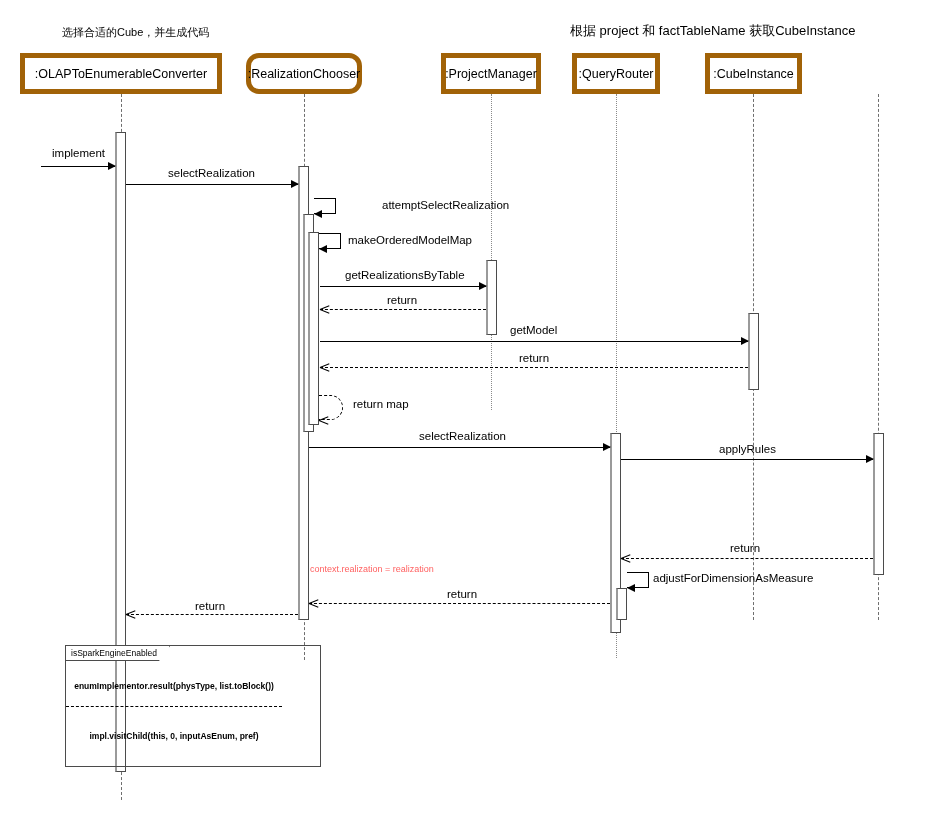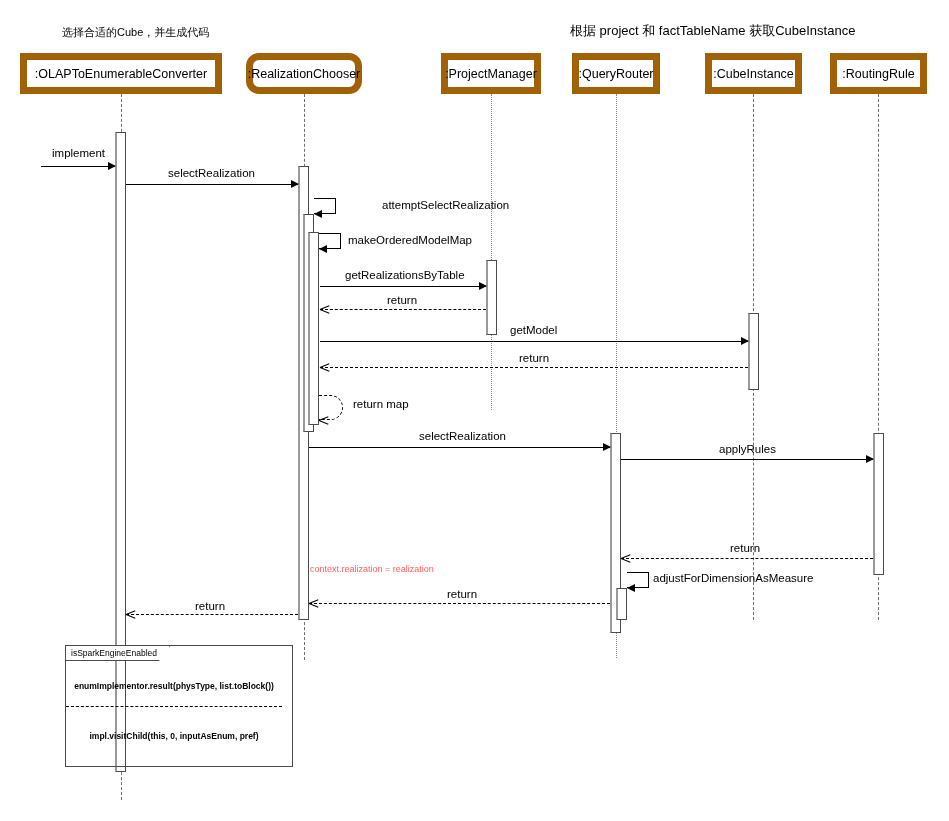--- a/index.html
+++ b/index.html
@@ -23,21 +23,21 @@
     white-space: nowrap;
   }
   .annot.big {
     font-size: 13px;
     text-align: center;
   }
   
   .participant {
     position: absolute;
     box-sizing: border-box;
-    border: 7px solid #a16207;
+    border: 5px solid #a16207;
     background: #ffffff;
     display: flex;
     align-items: center;
     justify-content: center;
     font-size: 12.5px;
     color: #000000;
     white-space: nowrap;
     height: 41px;
   }
   
@@ -179,23 +179,20 @@
   </div>
   <div class="participant" style="left:441px; top:53px; width:100px;">
     <span>:ProjectManager</span>
   </div>
   <div class="participant" style="left:572px; top:53px; width:88px;">
     <span>:QueryRouter</span>
   </div>
   <div class="participant" style="left:705px; top:53px; width:97px;">
     <span>:CubeInstance</span>
   </div>
-  <div class="participant" style="left:830px; top:53px; width:97px;">
-    <span>:RoutingRule</span>
-  </div>
 
   <div class="activation" style="left:115px; top:132px; height:640px;"></div>
 
   <div class="activation" style="left:298px; top:166px; height:454px;"></div>
   <div class="activation" style="left:303px; top:214px; height:218px;"></div>
   <div class="activation" style="left:308px; top:232px; height:193px;"></div>
 
   <div class="activation" style="left:486px; top:260px; height:75px;"></div>
 
   <div class="activation" style="left:748px; top:313px; height:77px;"></div>
@@ -260,20 +257,20 @@
   <div class="msg-label" style="left:653px; top:572px;">adjustForDimensionAsMeasure</div>
 
   <div class="msg-line dashed" style="left:309px; top:603px; width:301px;"></div>
   <div class="arrow-open-left" style="left:309px; top:599px;"></div>
   <div class="msg-label" style="left:447px; top:588px;">return</div>
 
   <div class="msg-line dashed" style="left:126px; top:614px; width:172px;"></div>
   <div class="arrow-open-left" style="left:126px; top:610px;"></div>
   <div class="msg-label" style="left:195px; top:600px;">return</div>
 
-  <div class="fragment" style="left:65px; top:645px; width:228px; height:122px;">
+  <div class="fragment" style="left:65px; top:645px; width:256px; height:122px;">
     <div class="frag-label-box">isSparkEngineEnabled</div>
     <div class="frag-divider" style="left:0; top:60px; width:216px;"></div>
     <div class="frag-text" style="left:0; top:35px; width:216px;">enumImplementor.result(physType, list.toBlock())</div>
     <div class="frag-text" style="left:0; top:85px; width:216px;">impl.visitChild(this, 0, inputAsEnum, pref)</div>
   </div>
 
 </div>
 
 </body></html>

